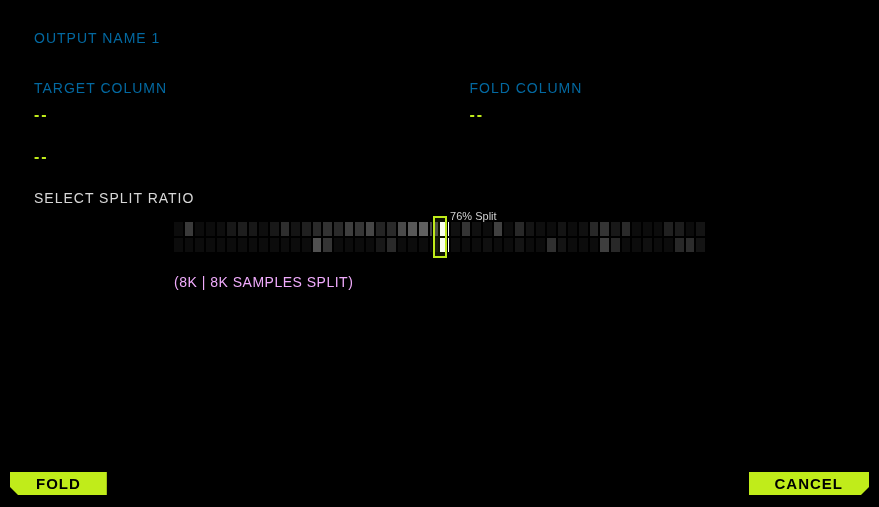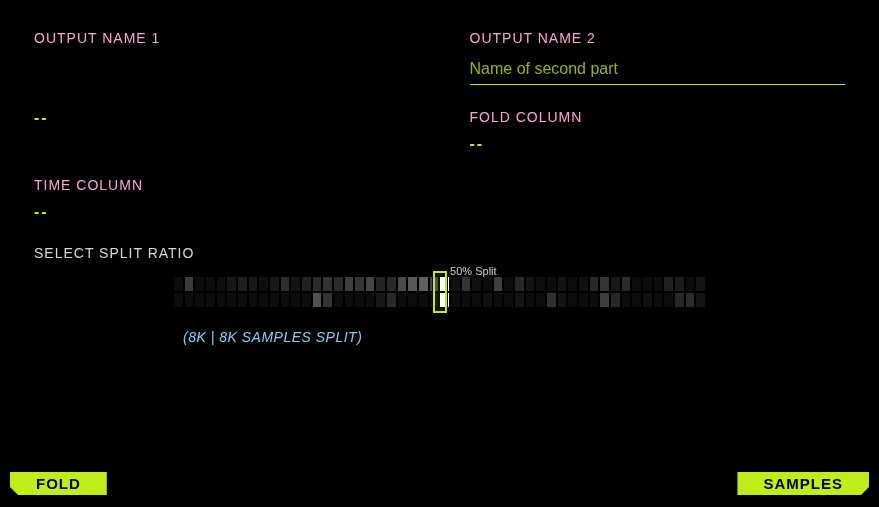--- a/index.html
+++ b/index.html
@@ -27,21 +27,21 @@
   }
   .row {
     display: flex;
     gap: 60px;
     margin-bottom: 24px;
   }
   .col { flex: 1; }
   .field-label {
     font-size: 14px;
     letter-spacing: 1px;
-    color: #f9a8d4;
+    color: #0369a1;
     text-transform: uppercase;
     margin-bottom: 10px;
     font-stretch: condensed;
   }
   .text-input {
     width: 100%;
     background: transparent;
     border: none;
     border-bottom: 1px solid #c0ec1a;
     color: #c0ec1a;
@@ -121,25 +121,23 @@
     font-size: 16px;
     width: 220px;
     padding: 2px 0 6px 0;
     outline: none;
     font-family: inherit;
     font-stretch: condensed;
   }
   .ratio-input::placeholder { color: #a6c818; opacity: 0.9; }
   .samples-hint {
     font-size: 14px;
-    color: #7dd3fc;
-    font-style: italic;
+    color: #f0abfc;
     letter-spacing: 0.5px;
     font-stretch: condensed;
-    margin-left: 9px;
   }
   
   .footer {
     position: absolute;
     left: 0; right: 0; bottom: 12px;
     display: flex;
     justify-content: space-between;
     padding: 0 10px;
   }
   .btn {
@@ -161,48 +159,44 @@
 </style>
 </head>
 <body>
 
 <div class="page">
 
   <div class="row">
     <div class="col">
       <div class="field-label">OUTPUT NAME 1</div>
     </div>
+  </div>
+
+  <div class="row">
     <div class="col">
-      <div class="field-label">OUTPUT NAME 2</div>
-      <input class="text-input" placeholder="Name of second part" style="">
+      <div class="field-label">TARGET COLUMN</div>
+      <div class="select-val">--</div>
+    </div>
+    <div class="col">
+      <div class="field-label">FOLD COLUMN</div>
+      <div class="select-val">--</div>
     </div>
   </div>
 
   <div class="row">
     <div class="col">
       <div class="select-val">--</div>
     </div>
-    <div class="col">
-      <div class="field-label">FOLD COLUMN</div>
-      <div class="select-val">--</div>
-    </div>
-  </div>
-
-  <div class="row">
-    <div class="col">
-      <div class="field-label">TIME COLUMN</div>
-      <div class="select-val">--</div>
-    </div>
     <div class="col"></div>
   </div>
 
   <div class="section-label">SELECT SPLIT RATIO</div>
 
   <div class="slider-wrap">
-    <div class="slider-label">50% Split</div>
+    <div class="slider-label">76% Split</div>
     <div class="slider-tracks">
       <div class="track-row" id="track1">
           <div class="cell" style="background: rgb(12, 12, 12);"></div>
           <div class="cell" style="background: rgb(58, 58, 58);"></div>
           <div class="cell" style="background: rgb(12, 12, 12);"></div>
           <div class="cell" style="background: rgb(12, 12, 12);"></div>
           <div class="cell" style="background: rgb(14, 14, 14);"></div>
           <div class="cell" style="background: rgb(24, 24, 24);"></div>
           <div class="cell" style="background: rgb(30, 30, 30);"></div>
           <div class="cell" style="background: rgb(24, 24, 24);"></div>
@@ -305,14 +299,14 @@
     <div class="slider-handle"></div>
   </div>
 
   <div class="ratio-row">
     <span class="samples-hint">(8K | 8K SAMPLES SPLIT)</span>
   </div>
 </div>
 
 <div class="footer">
   <button class="btn">FOLD</button>
-  <button class="btn right">SAMPLES</button>
+  <button class="btn right">CANCEL</button>
 </div>
 
 </body></html>

